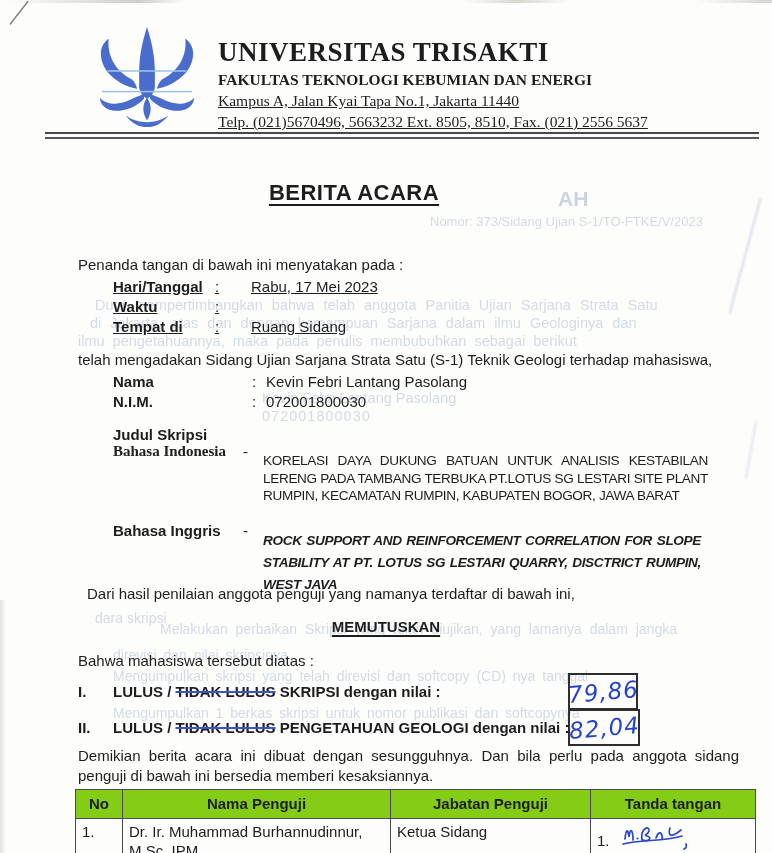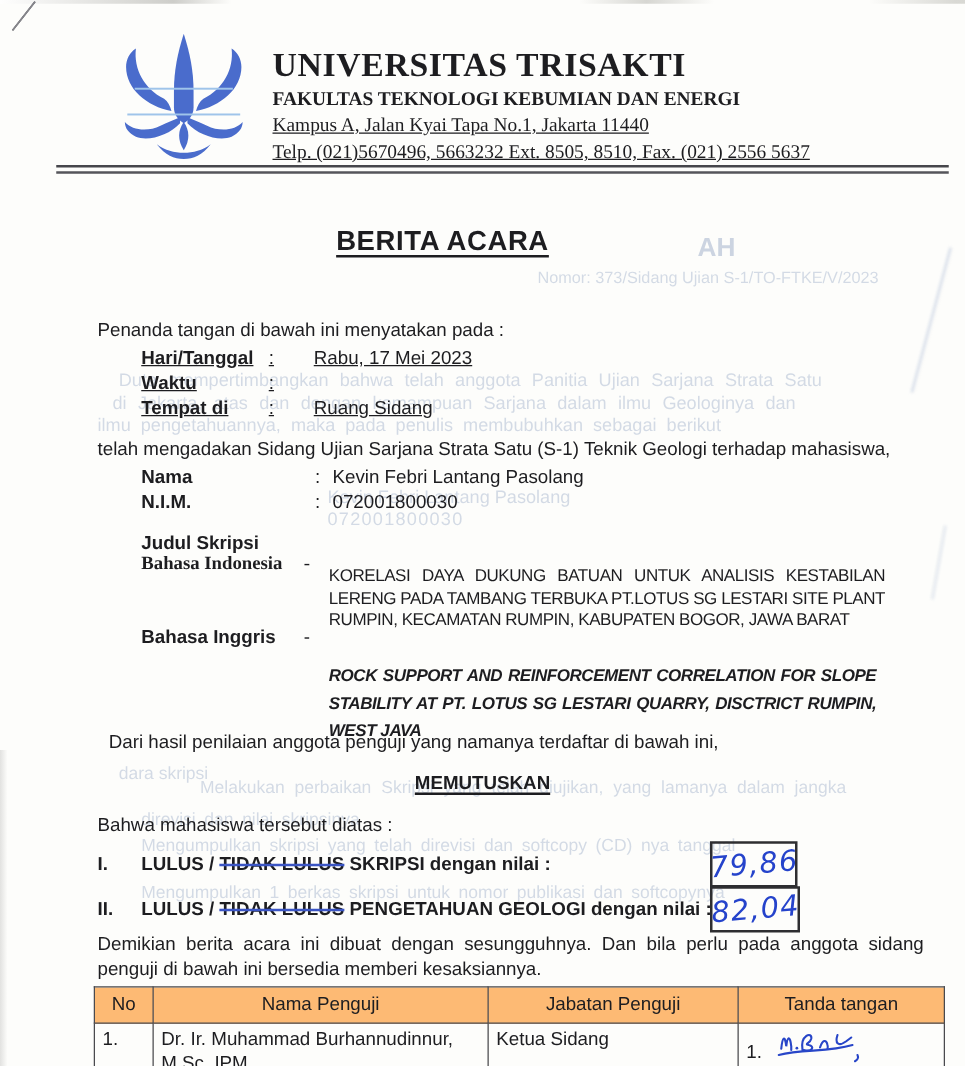--- a/index.html
+++ b/index.html
@@ -40,21 +40,21 @@
 
   .intro{left:78px;top:255px;}
   .session{left:113px;top:277px;}
   .session .row{display:grid;grid-template-columns:102px 36px auto;height:20px;text-decoration:underline;}
   .student{left:113px;top:372px;}
   .student .row{display:grid;grid-template-columns:139px 14px auto;height:20px;}
   .statement{left:78px;top:350px;}
 
   .judul{left:113px;top:425px;font-weight:bold;}
   .lang-row-id{left:113px;top:441px;display:grid;grid-template-columns:130px auto;width:200px;font-family:Liberation Serif, serif;}
-  .lang-row-en{left:113px;top:500px;display:grid;grid-template-columns:130px auto;width:200px;}
+  .lang-row-en{left:113px;top:521px;display:grid;grid-template-columns:130px auto;width:200px;}
   .id-title{left:263px;top:452px;width:445px;text-align:justify;
     font-size:13.6px;line-height:17.5px;letter-spacing:-.35px;}
   .en-title{left:263px;top:530px;width:438px;text-align:justify;
     font-size:13.6px;line-height:22px;letter-spacing:-.35px;
     font-weight:bold;font-style:italic;}
   .dari-hasil{left:68px;top:584px;margin-left:19px;}
   .memutuskan{left:0;top:617px;width:772px;text-align:center;font-weight:bold;
     text-decoration:underline;text-underline-offset:3px;text-decoration-thickness:2px;}
   .bahwa{left:78px;top:651px;}
 
@@ -70,21 +70,21 @@
   .sb2{left:568px;top:709px;width:68px;height:33px;}
   .score-ink{font-family:"DejaVu Sans",sans-serif;font-style:italic;color:#2543cb;
     font-size:23px;letter-spacing:1px;transform:rotate(-5deg);display:block;}
 
   .closing{left:78px;top:746px;width:661px;text-align:justify;}
 
   
   .examiners{left:75px;top:789px;width:680px;border-collapse:collapse;
     font-size:15px;table-layout:fixed;}
   .examiners th,.examiners td{border:1.8px solid #4a4a4e;}
-  .examiners th{background:#fdba74;font-weight:normal;height:26px;padding:1px 2px;}
+  .examiners th{background:#84cc16;font-weight:bold;height:26px;padding:1px 2px;}
   .col-no{width:47px;} .col-name{width:268px;} .col-role{width:200px;} .col-sign{width:165px;}
   .examiners td{height:58px;vertical-align:top;padding:3px 6px;line-height:19px;}
   .c-no{vertical-align:bottom;padding-bottom:10px;padding-left:8px;}
   .c-name{padding-left:9px;padding-top:4px;}
   .c-role{padding-left:10px;padding-top:4px;}
   .c-sign{padding-left:8px;padding-top:2px;white-space:nowrap;}
   .sig{vertical-align:-6px;margin-left:4px;}
 
   
   .g{position:absolute;color:#7d93b8;opacity:.32;filter:blur(.6px);white-space:nowrap;}

